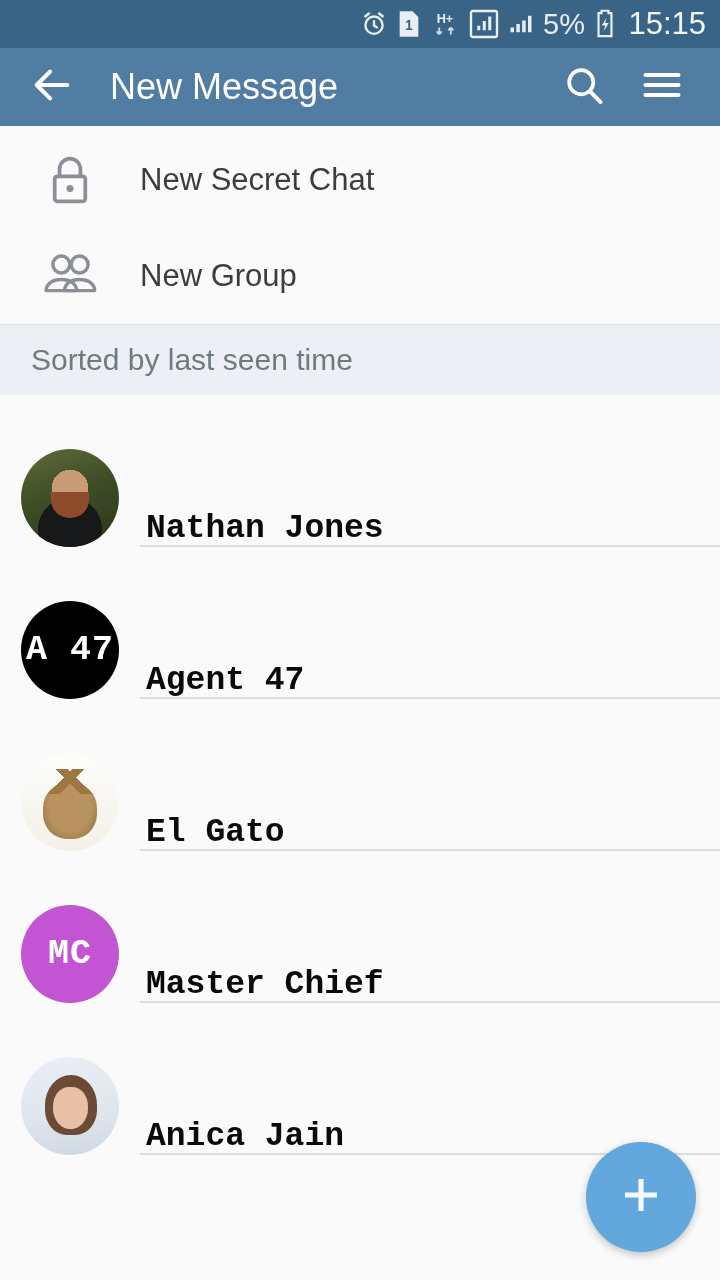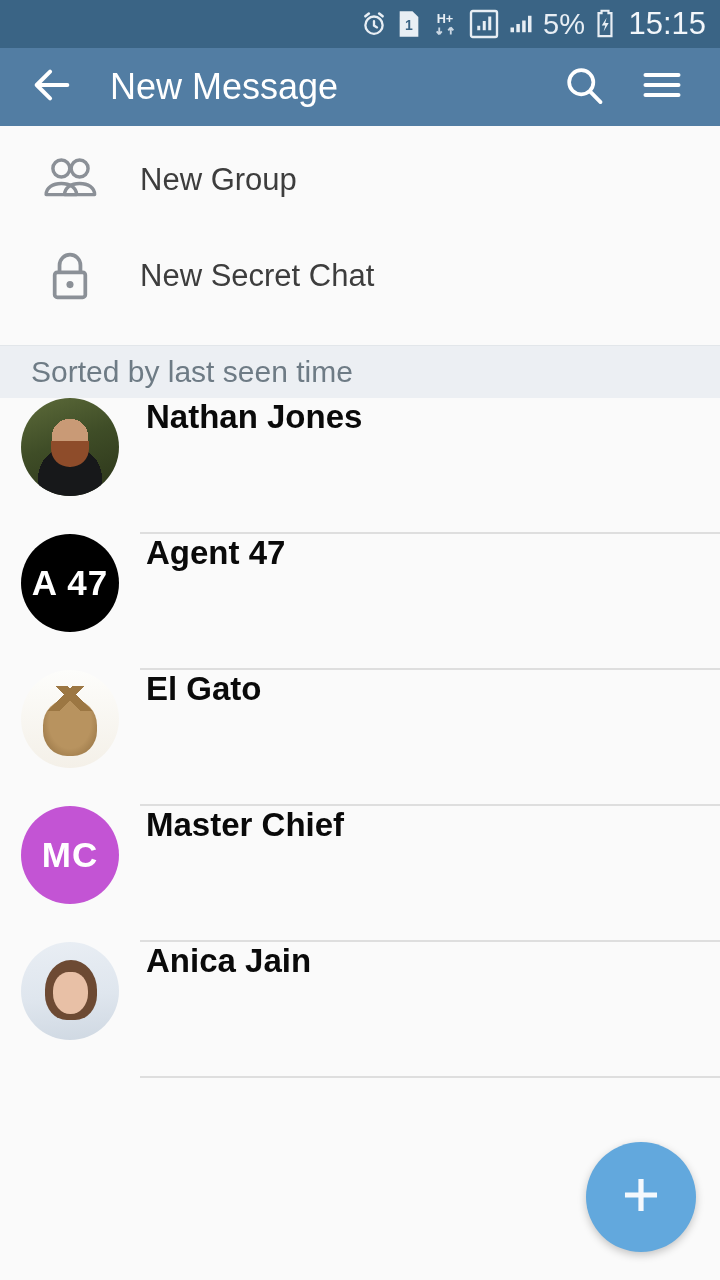--- a/index.html
+++ b/index.html
@@ -40,28 +40,28 @@
     height:96px; display:flex; align-items:center; padding-left:0;
   }
   .action-icon {
     width:140px; display:flex; align-items:center; justify-content:center;
     flex:0 0 140px;
   }
   .action-label { font-size:31px; color:#3d3d3d; }
 
   
   #sort-header {
-    height:53px; background:#eceff3; display:flex; align-items:center;
-    padding-left:31px; border-top:1px solid #e2e6ea;margin-top:21px;
+    height:71px; background:#eceff3; display:flex; align-items:center;
+    padding-left:31px; border-top:1px solid #e2e6ea;
   }
   #sort-header span { font-size:30px; color:#6e7b85; }
 
   
   #contact-list { background:#fafafa; }
-  .contact-row { position:relative; height:136px; display:flex; align-items:flex-start; }
+  .contact-row { position:relative; height:152px; display:flex; align-items:flex-end;font-family:Liberation Mono, monospace; }
   .avatar {
     width:98px; height:98px; border-radius:50%; margin-left:21px;
     flex:0 0 98px; display:flex; align-items:center; justify-content:center;
     overflow:hidden; position:relative;
   }
   .avatar-initials { color:#fff; font-size:35px; font-weight:600; letter-spacing:1px; }
   .contact-name {
     font-size:33px; font-weight:700; color:#0a0a0a; margin-left:27px;
   }
   .divider {
@@ -177,44 +177,44 @@
     <div class="bar-action" id="menu-btn">
       <span>
         <svg width="44" height="44" viewBox="0 0 24 24">
           <path d="M3 6.6h18M3 12h18M3 17.4h18" stroke="#ffffff" stroke-width="2.2" stroke-linecap="round"></path>
         </svg>
       </span>
     </div>
   </div>
 
   <div id="action-menu">
+
+    <div class="action-row">
+      <div class="action-icon">
+        <svg width="50" height="56" viewBox="0 0 26 30">
+          <path d="M7.4 13V9.2a5.6 5.6 0 0 1 11.2 0V13" fill="none" stroke="#8b9097" stroke-width="2"></path>
+          <rect x="4.8" y="13" width="16.4" height="13.4" rx="1.4" fill="none" stroke="#8b9097" stroke-width="2"></rect>
+          <circle cx="13" cy="19.6" r="1.9" fill="#8b9097"></circle>
+        </svg>
+      </div>
+      <div class="action-label">New Secret Chat</div>
+    </div>
 
     <div class="action-row">
       <div class="action-icon">
         <svg width="58" height="50" viewBox="0 0 30 26">
           <circle cx="10.5" cy="7" r="4.4" fill="none" stroke="#8b9097" stroke-width="1.8"></circle>
           <circle cx="20" cy="7" r="4.4" fill="none" stroke="#8b9097" stroke-width="1.8"></circle>
           <path d="M2.6 20.6c0-3.6 3.5-5.8 7.9-5.8s7.9 2.2 7.9 5.8z" fill="none" stroke="#8b9097" stroke-width="1.8" stroke-linejoin="round"></path>
           <path d="M12.2 20.6c0-3.6 3.4-5.8 7.8-5.8s7.8 2.2 7.8 5.8z" fill="none" stroke="#8b9097" stroke-width="1.8" stroke-linejoin="round"></path>
         </svg>
       </div>
       <div class="action-label">New Group</div>
     </div>
 
-    <div class="action-row">
-      <div class="action-icon">
-        <svg width="50" height="56" viewBox="0 0 26 30">
-          <path d="M7.4 13V9.2a5.6 5.6 0 0 1 11.2 0V13" fill="none" stroke="#8b9097" stroke-width="2"></path>
-          <rect x="4.8" y="13" width="16.4" height="13.4" rx="1.4" fill="none" stroke="#8b9097" stroke-width="2"></rect>
-          <circle cx="13" cy="19.6" r="1.9" fill="#8b9097"></circle>
-        </svg>
-      </div>
-      <div class="action-label">New Secret Chat</div>
-    </div>
-
   </div>
 
   <div id="sort-header">
     <span>Sorted by last seen time</span>
   </div>
 
   <div id="contact-list">
 
     <div class="contact-row">
       <div class="avatar">

